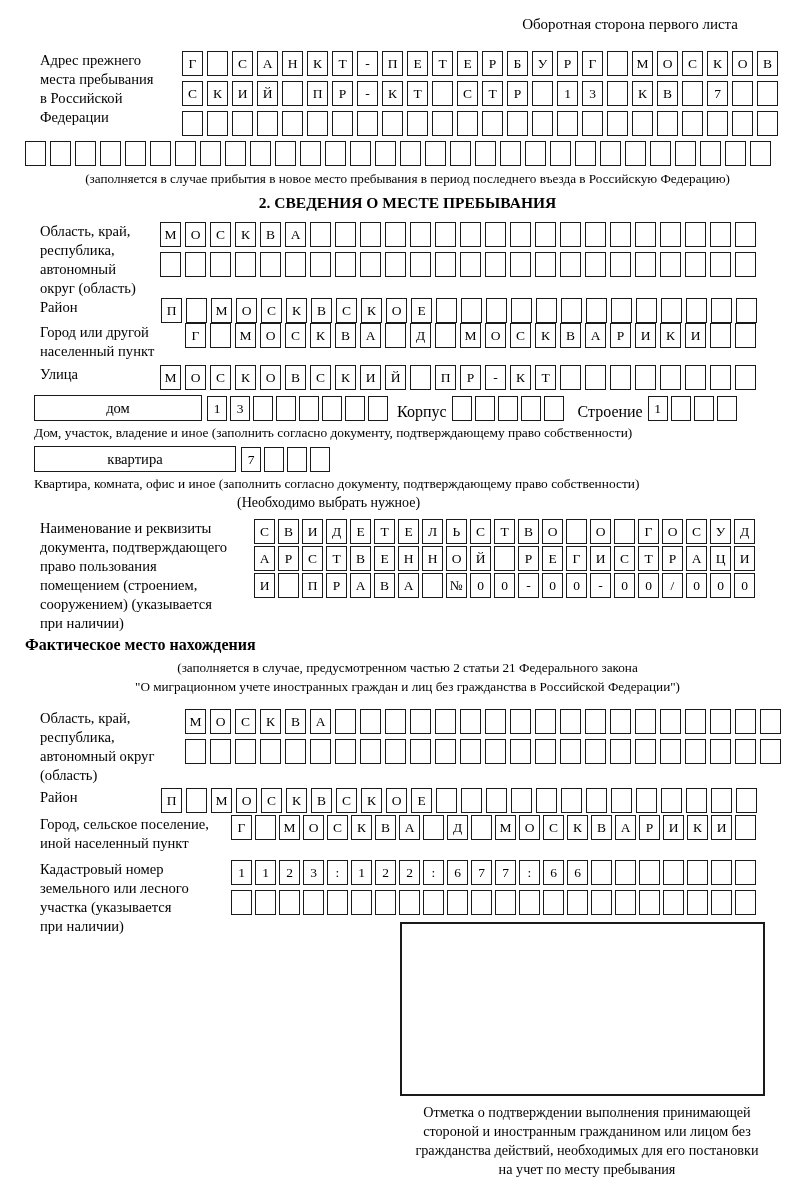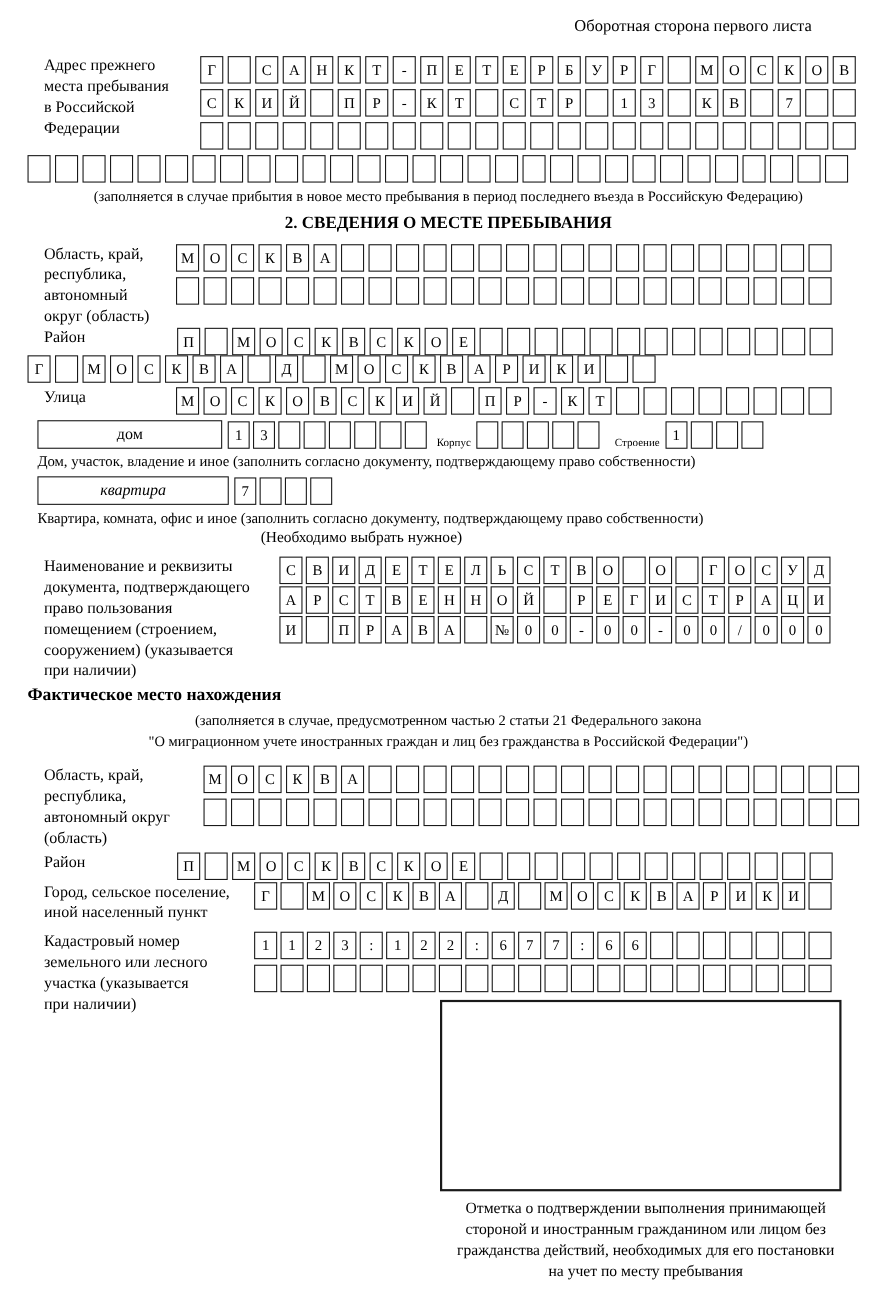--- a/index.html
+++ b/index.html
@@ -26,25 +26,25 @@
   .b-doc{grid-template-columns:229px 1fr;margin-top:8px;}
   .b-fobl{grid-template-columns:160px 1fr;margin-top:13px;}
   .b-fraion{grid-template-columns:136px 1fr;margin-top:3px;}
   .b-fgorod{grid-template-columns:206px 1fr;margin-top:2px;}
   .b-kad{grid-template-columns:206px 1fr;margin-top:7px;}
   .doc-rows{display:flex;flex-direction:column;gap:2px;}
   .house-row{display:flex;align-items:flex-end;margin-left:9px;margin-top:5px;}
   .wide-box{height:26px;box-sizing:border-box;border:1.6px solid #1a1a1a;display:flex;
             align-items:center;justify-content:center;font-size:14.6px;background:#fff;}
   .house-box{width:168px;}
-  .apt-box{width:174px;font-style:italic;}
+  .apt-box{width:202px;}
   .hcells{margin-left:5px;}
   .hcells .cell{flex-basis:20px;width:20px;}
   .hcells{gap:3px;}
-  .inl-lbl{font-size:10px;margin:0 5px 0 9px;white-space:nowrap;}
+  .inl-lbl{font-size:16px;margin:0 5px 0 9px;white-space:nowrap;}
   .cap{font-size:13.4px;margin-top:4px;margin-left:9px;}
   .stay-row{display:flex;align-items:center;margin-top:9px;padding-left:15px;font-size:14.8px;}
   .chk{width:22px;height:22px;box-sizing:border-box;border:1.6px solid #1a1a1a;display:flex;
        align-items:center;justify-content:center;font-size:14px;background:#fff;}
   .stay-note{font-size:14px;padding-left:212px;margin-top:3px;}
   .fact-title{font-size:16px;font-weight:bold;margin-top:3px;}
   .fact-note{font-size:13.2px;line-height:19px;text-align:center;white-space:pre-line;margin-top:4px;}
   .stamp-box{margin:-14px 0 0 375px;width:365px;height:174px;box-sizing:border-box;
              border:2px solid #1a1a1a;background:#fff;}
   .stamp-cap{margin:7px 0 0 348px;width:428px;text-align:center;font-size:14.2px;line-height:19px;white-space:pre-line;}
@@ -263,20 +263,22 @@
         <span class="cell"></span>
         <span class="cell"></span>
         <span class="cell"></span>
         <span class="cell"></span>
         <span class="cell"></span>
         <span class="cell"></span>
       </div>
   </div>
 
   <div class="grid b-gorod">
+    <div class="lbl">Город или другой
+населенный пункт</div>
     <div class="cellrow">
         <span class="cell">Г</span>
         <span class="cell"></span>
         <span class="cell">М</span>
         <span class="cell">О</span>
         <span class="cell">С</span>
         <span class="cell">К</span>
         <span class="cell">В</span>
         <span class="cell">А</span>
         <span class="cell"></span>

